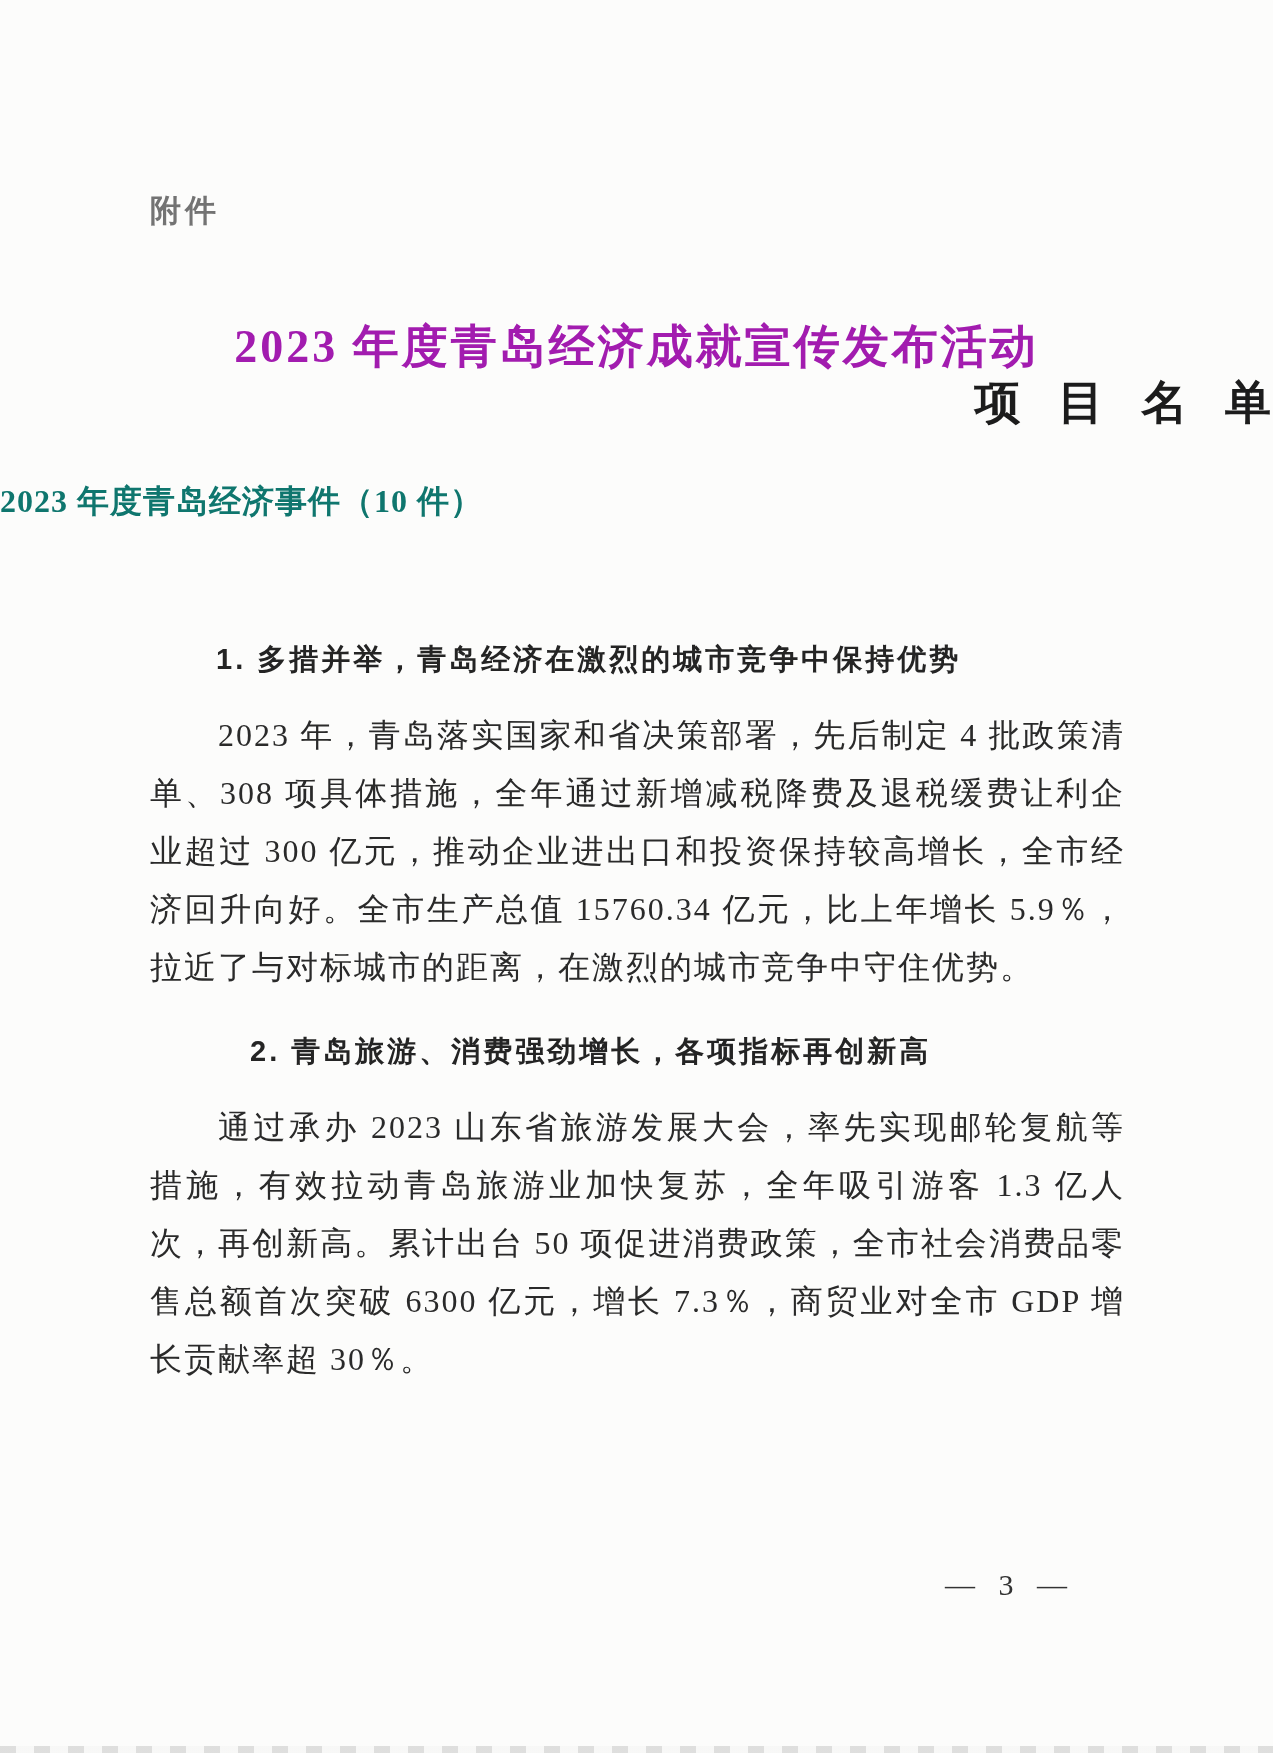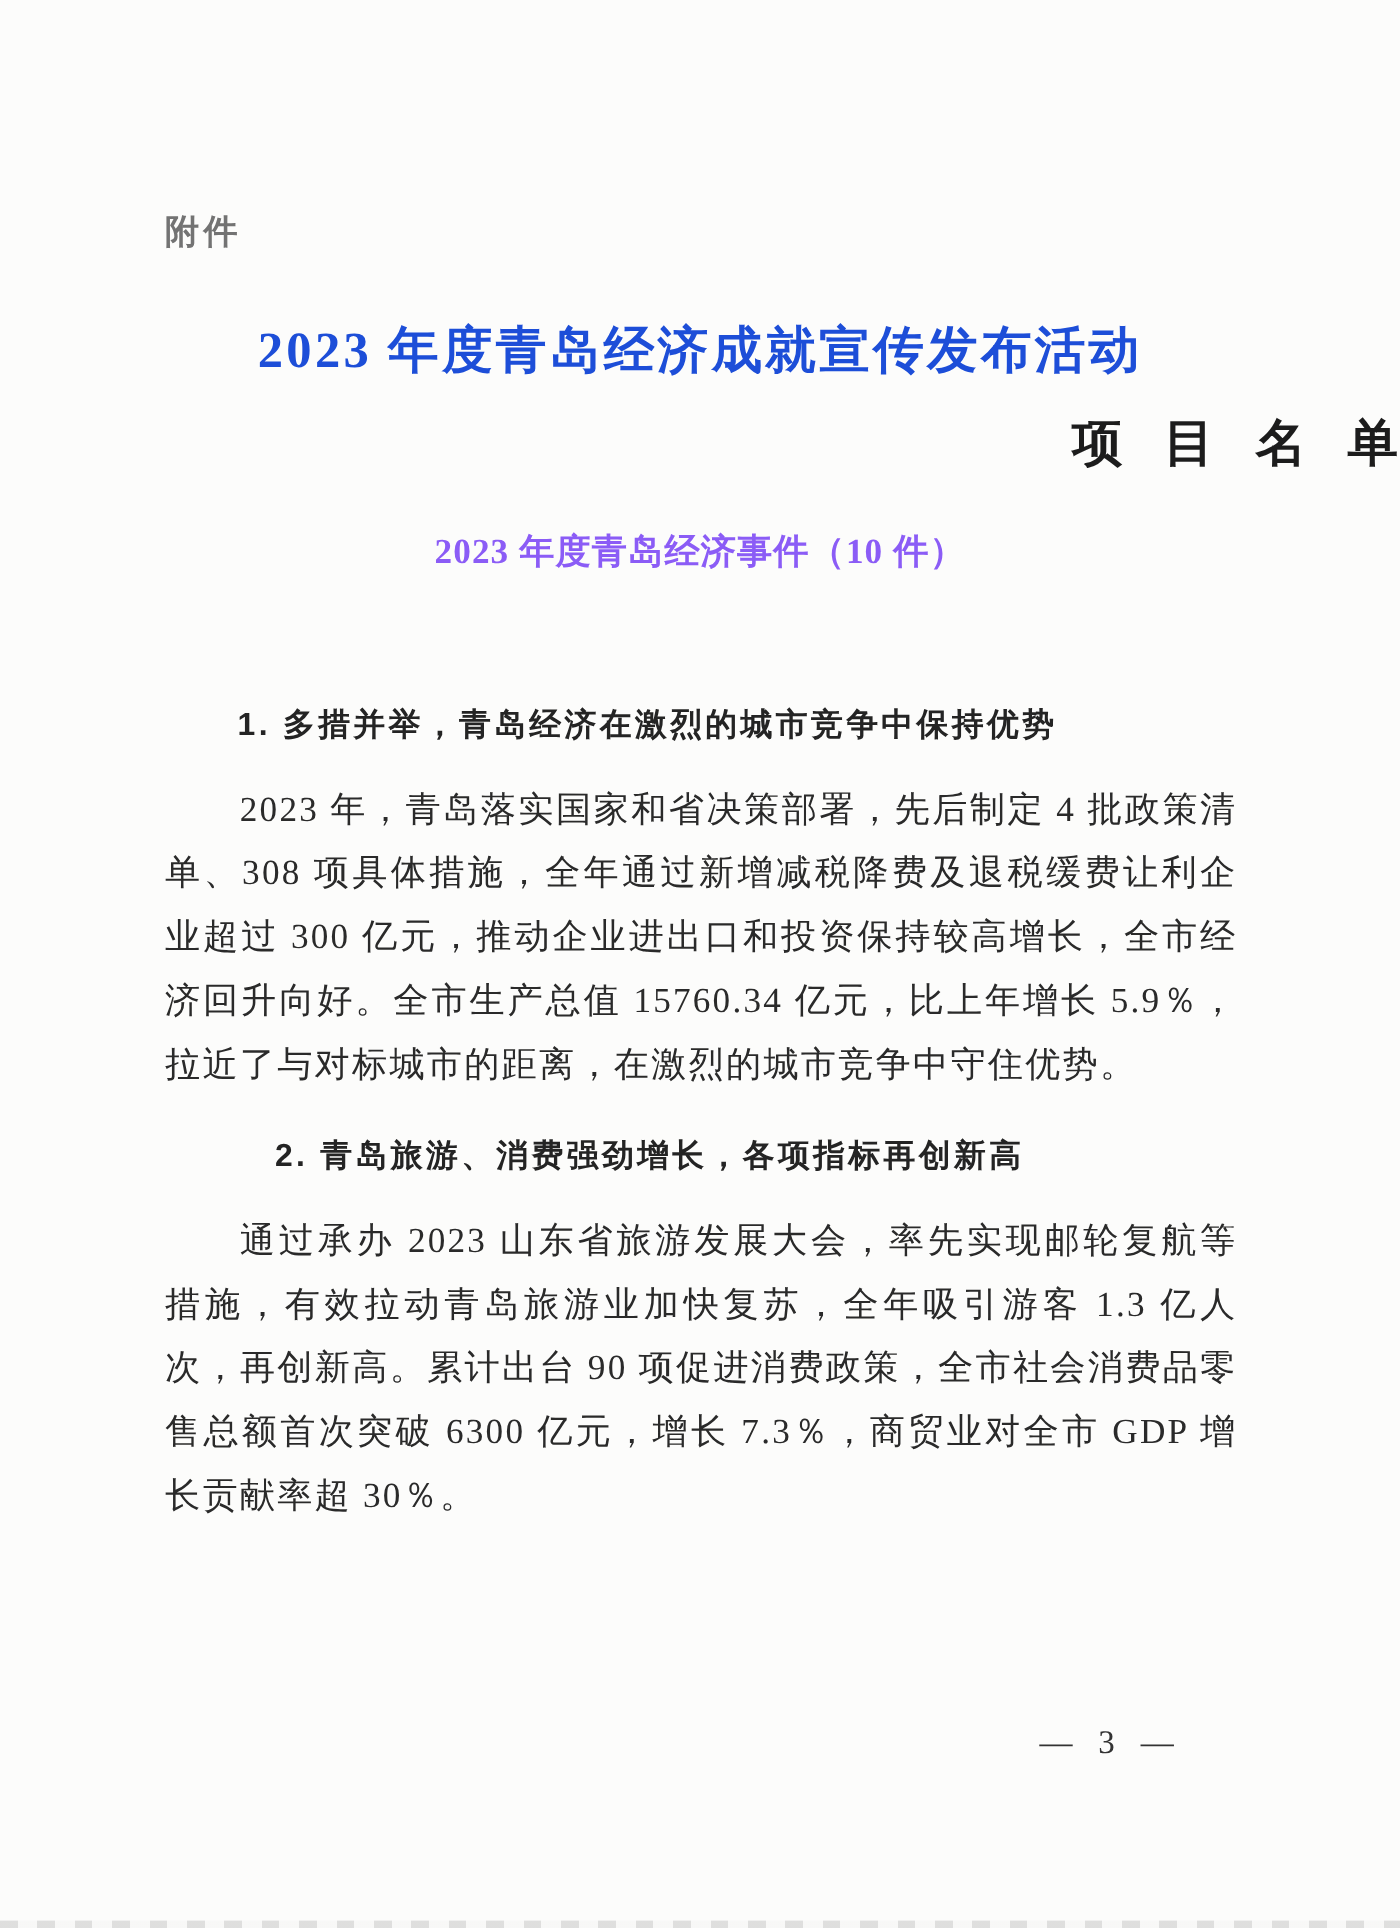--- a/index.html
+++ b/index.html
@@ -22,50 +22,49 @@
     top: 190px;
     font-family: "Liberation Sans", "DejaVu Sans", sans-serif;
     font-weight: bold;
     font-size: 31px;
     letter-spacing: 4px;
     color: #737373;
   }
   .doc-title {
     position: absolute;
     left: 0;
-    top: 288px;
+    top: 316px;
     width: 100%;
     text-align: center;
     font-weight: bold;
     font-size: 46px;
     letter-spacing: 3px;
-    color: #1d4ed8;
+    color: #a21caf;
   }
   .doc-title-2 {
     position: absolute;
     left: 0;
     top: 372px;
     width: 100%;
     text-align: right;
     font-weight: bold;
     font-size: 46px;
     word-spacing: 22px;
     letter-spacing: 2px;
     color: #1c1c1c;
   }
   .section-heading {
     position: absolute;
     left: 0;
     top: 480px;
     width: 100%;
-    text-align: center;
     font-weight: bold;
     font-size: 32px;
     letter-spacing: 1px;
-    color: #8b5cf6;
+    color: #0f766e;
   }
   .body-flow {
     position: absolute;
     left: 150px;
     top: 630px;
     width: 975px;
   }
   .item-heading {
     margin: 0;
     font-family: "Liberation Sans", "DejaVu Sans", sans-serif;
@@ -127,21 +126,21 @@
   <div class="section-heading">2023 年度青岛经济事件（10 件）</div>
 
   <div class="body-flow">
 
     <p class="item-heading">1. 多措并举，青岛经济在激烈的城市竞争中保持优势</p>
 
     <p class="item-body">2023 年，青岛落实国家和省决策部署，先后制定 4 批政策清单、308 项具体措施，全年通过新增减税降费及退税缓费让利企业超过 300 亿元，推动企业进出口和投资保持较高增长，全市经济回升向好。全市生产总值 15760.34 亿元，比上年增长 5.9％，拉近了与对标城市的距离，在激烈的城市竞争中守住优势。</p>
 
     <p class="item-heading gap-top">2. 青岛旅游、消费强劲增长，各项指标再创新高</p>
 
-    <p class="item-body">通过承办 2023 山东省旅游发展大会，率先实现邮轮复航等措施，有效拉动青岛旅游业加快复苏，全年吸引游客 1.3 亿人次，再创新高。累计出台 90 项促进消费政策，全市社会消费品零售总额首次突破 6300 亿元，增长 7.3％，商贸业对全市 GDP 增长贡献率超 30％。</p>
+    <p class="item-body">通过承办 2023 山东省旅游发展大会，率先实现邮轮复航等措施，有效拉动青岛旅游业加快复苏，全年吸引游客 1.3 亿人次，再创新高。累计出台 50 项促进消费政策，全市社会消费品零售总额首次突破 6300 亿元，增长 7.3％，商贸业对全市 GDP 增长贡献率超 30％。</p>
 
 
   </div>
 
   <div class="page-number">— 3 —</div>
 
   <div class="scan-edge-artifact"></div>
 
 </div>
 

